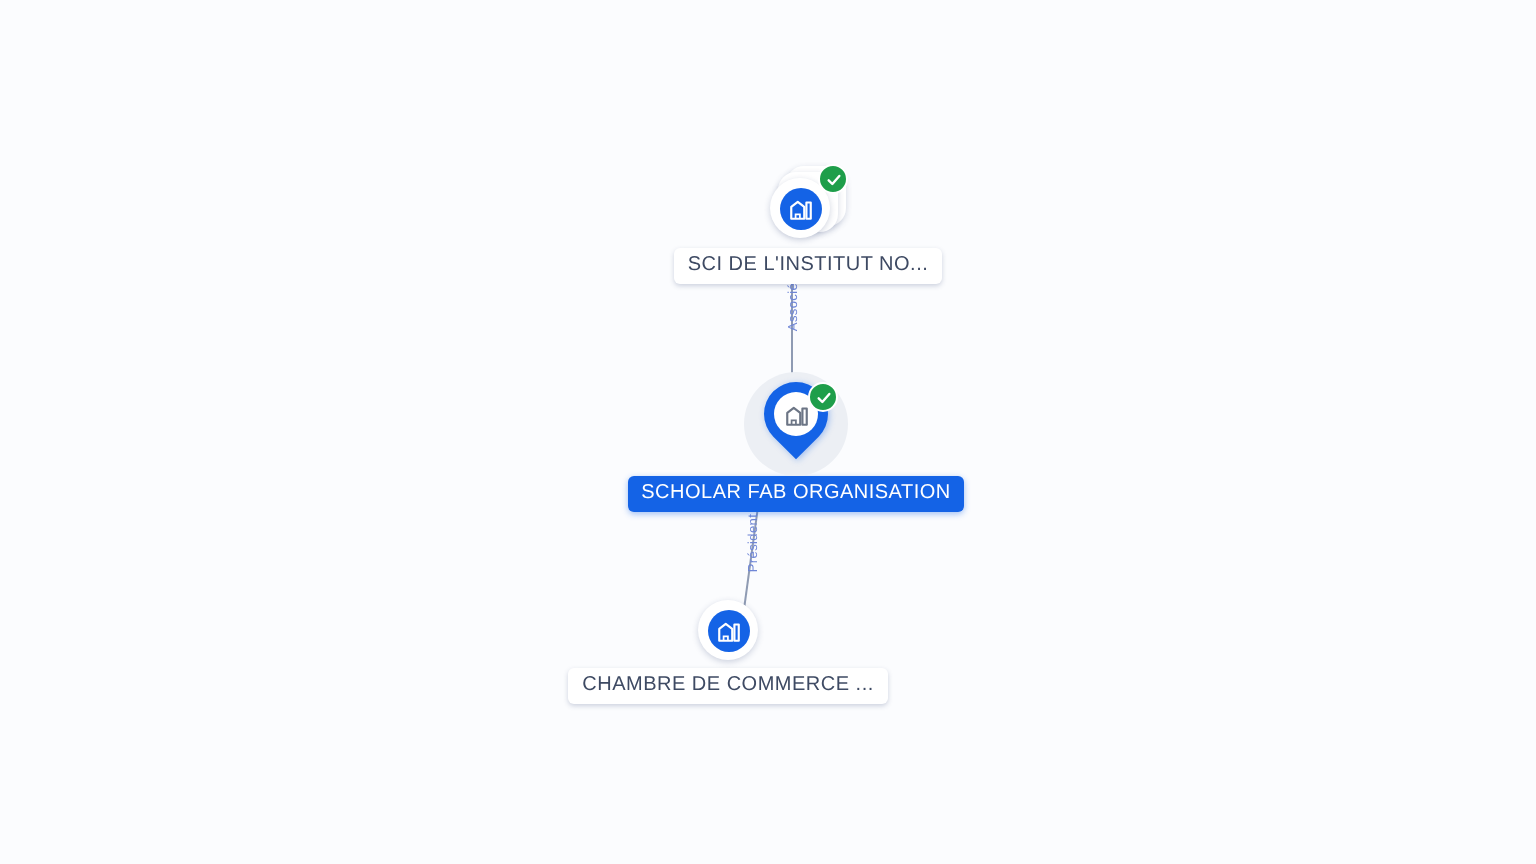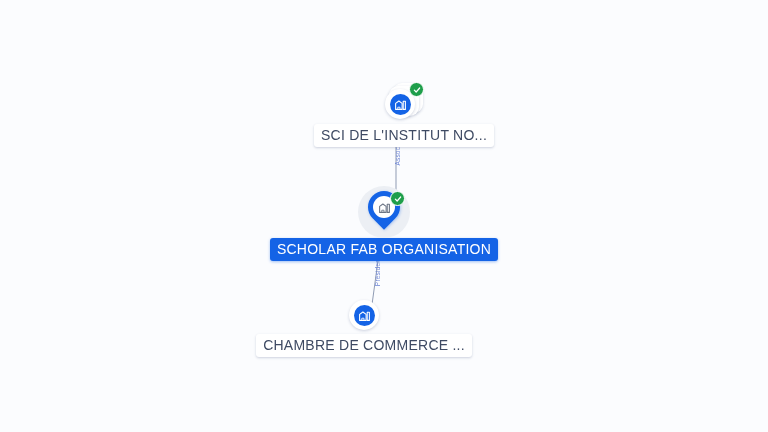--- a/index.html
+++ b/index.html
@@ -137,21 +137,21 @@
     z-index: 5;
   }
 
   
   .node-label {
     margin-top: 3px;
     padding: 3px 7px 4px 7px;
     border-radius: 3px;
     background: #ffffff;
     color: #3e4a63;
-    font-size: 14px;
+    font-size: 10px;
     letter-spacing: .25px;
     white-space: nowrap;
     box-shadow: 0 1px 2.5px rgba(40,60,110,.22);
   }
   .node-label.selected {
     background: #1463e6;
     color: #ffffff;
     box-shadow: 0 1px 3px rgba(20,99,230,.4);
   }
 </style>
@@ -187,21 +187,21 @@
       </div>
       <div class="badge-check" style="left:25px; top:0px;">
         <svg width="8" height="8" viewBox="0 0 24 24">
           <path d="M4 12.5l5.5 5.5L20 6" fill="none" stroke="#ffffff" stroke-width="3.6" stroke-linecap="round" stroke-linejoin="round"></path>
         </svg>
       </div>
     </div>
     <div class="node-label" style="margin-top:2px;">SCI DE L'INSTITUT NO...</div>
   </div>
 
-  <div class="node" style="left:303px; top:186px; width:162px;">
+  <div class="node" style="left:317px; top:186px; width:162px;">
     <div class="pin-wrap">
       <div class="pin-halo"></div>
       <div class="pin-shape"></div>
       <div class="pin-face">
         <svg width="13" height="13" viewBox="0 0 24 24">
           <path d="M3 21V10l6-4.5L15 10v11H3z" fill="none" stroke="#6c7585" stroke-width="2" stroke-linejoin="round"></path>
           <path d="M7 21v-4h4v4" fill="none" stroke="#6c7585" stroke-width="1.6"></path>
           <rect x="17" y="6" width="4" height="15" fill="none" stroke="#6c7585" stroke-width="2" stroke-linejoin="round"></rect>
         </svg>
       </div>

